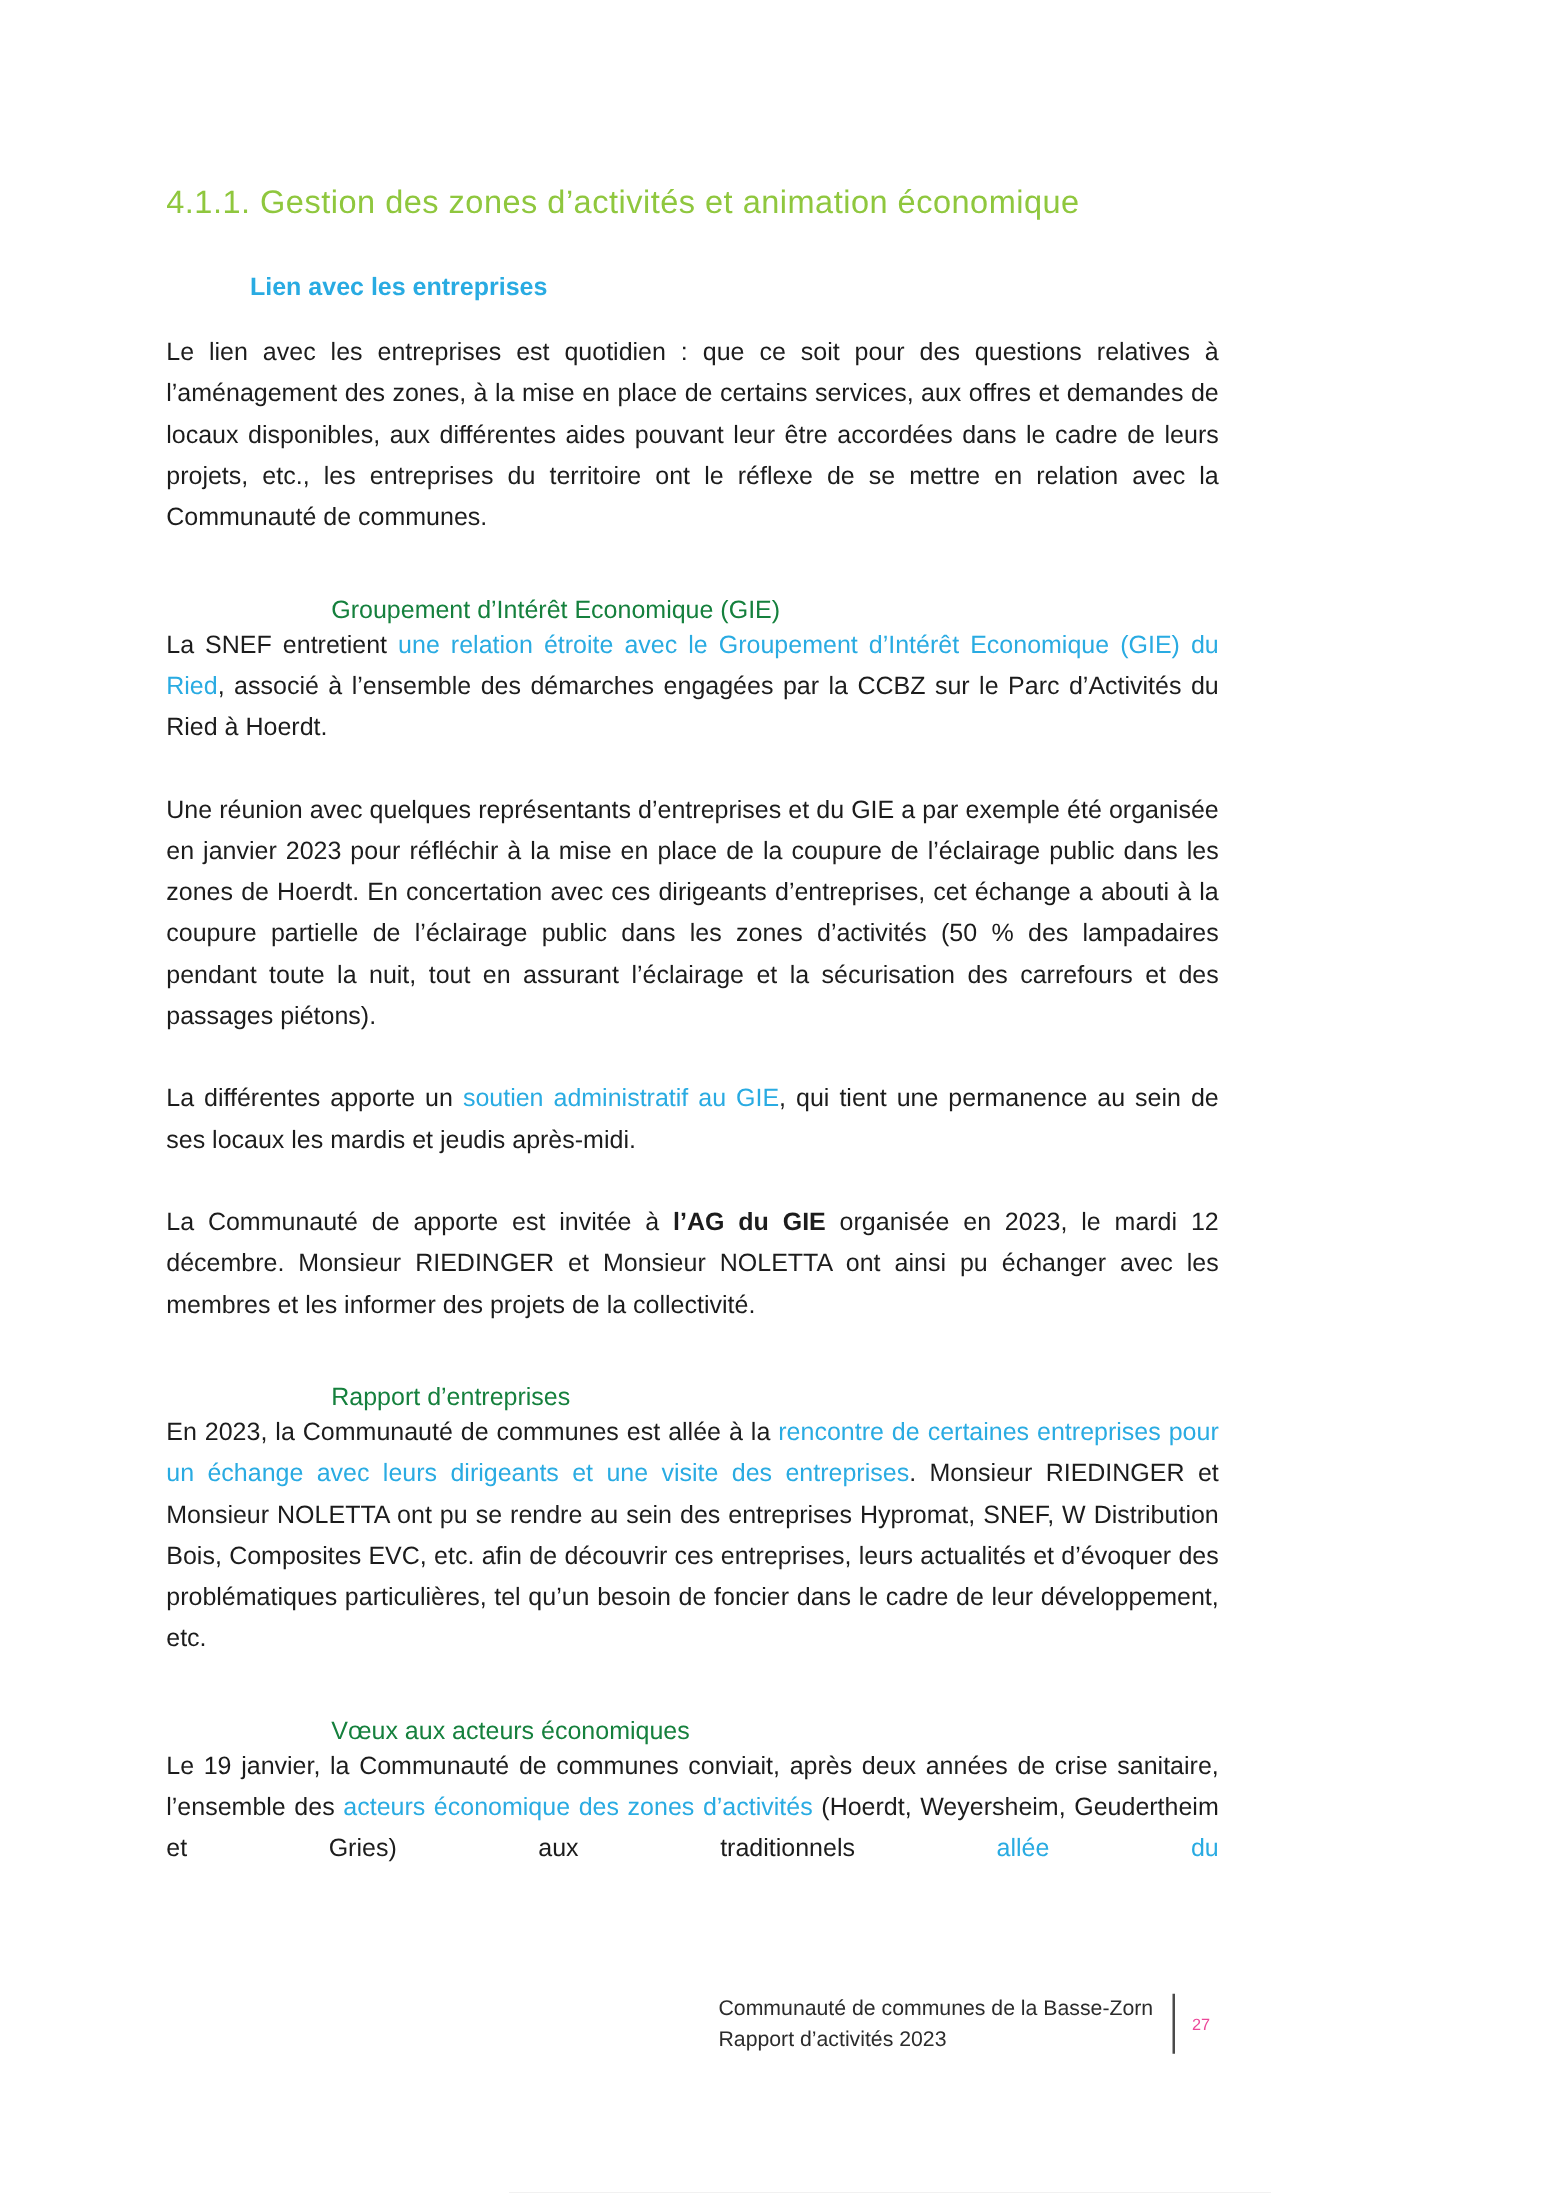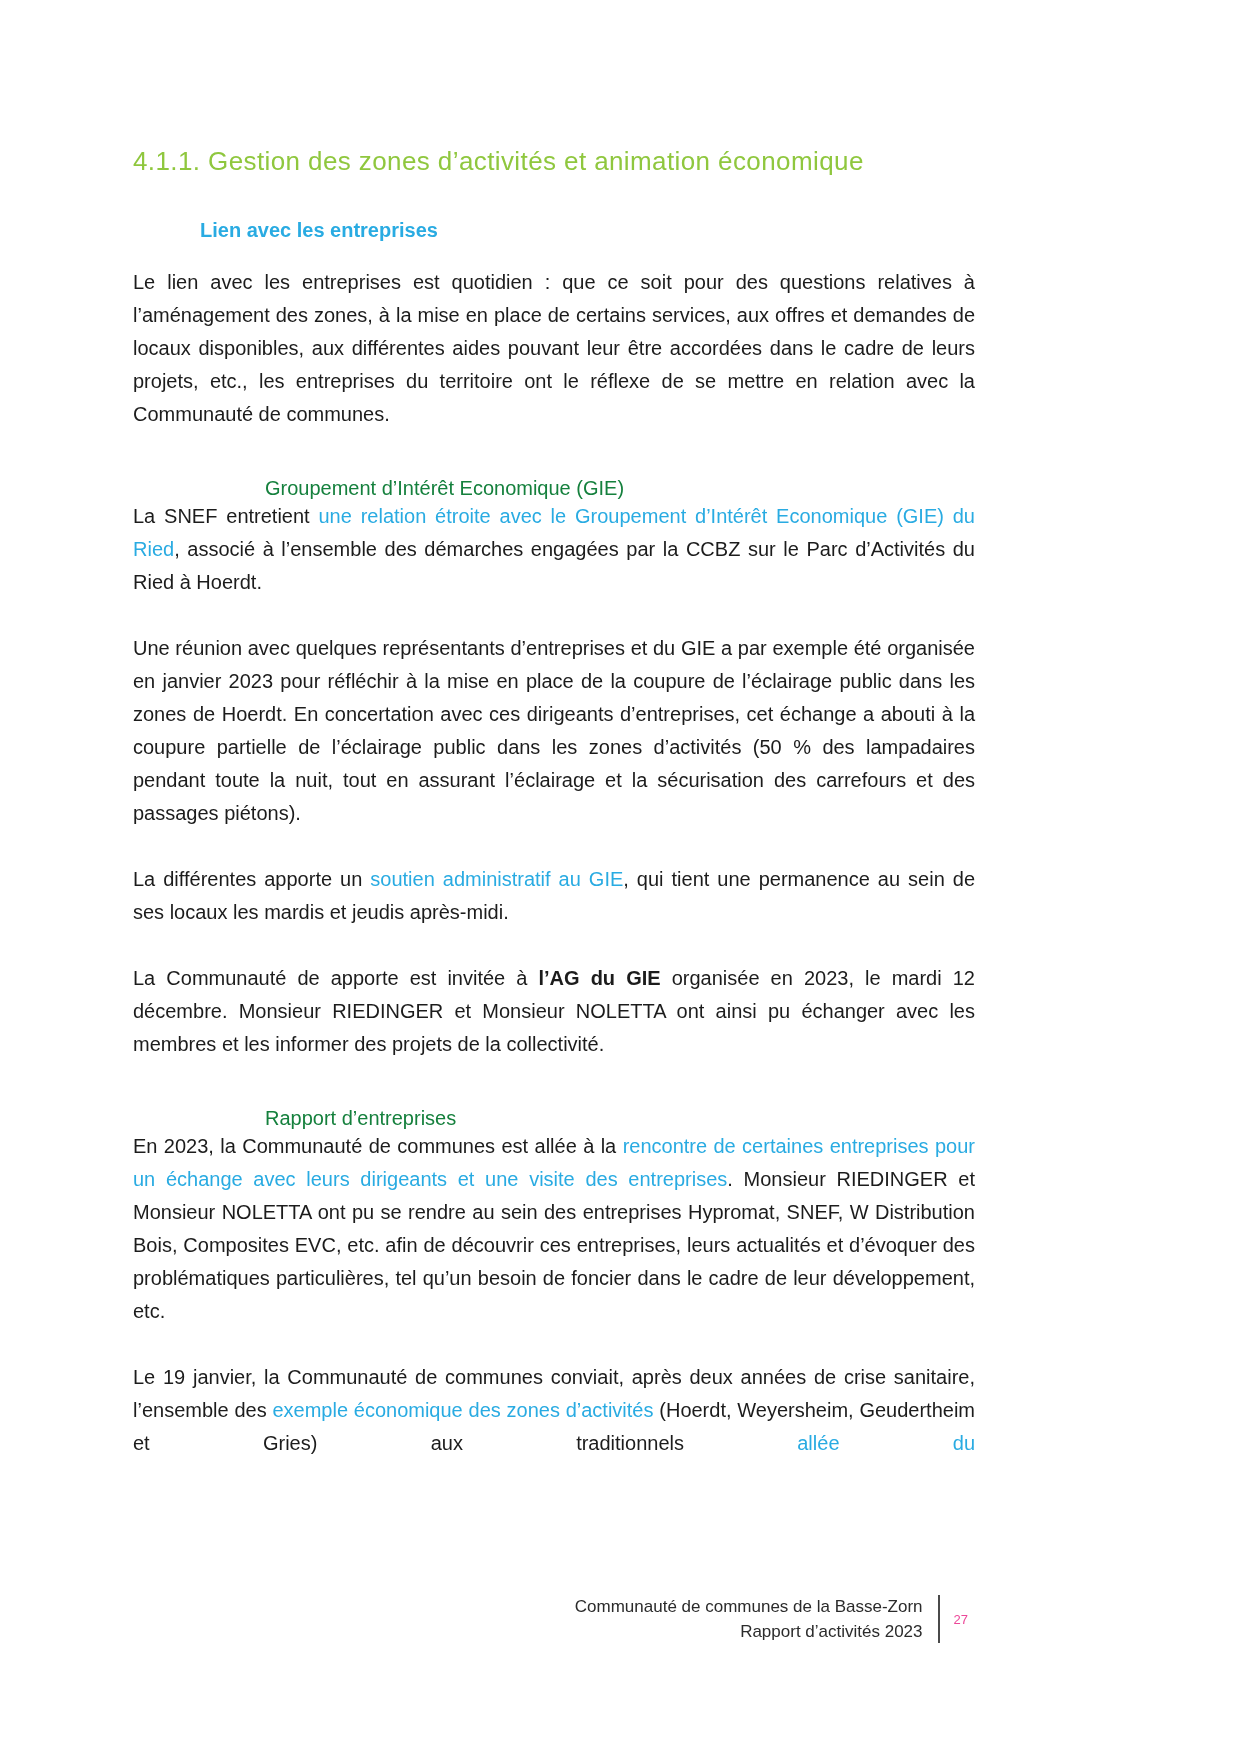--- a/index.html
+++ b/index.html
@@ -57,21 +57,21 @@
   .link { color: #29abe2; }
   .b { font-weight: 700; }
   .footer {
     position: absolute;
     top: 1594px;
     right: 272px;
     display: flex;
     align-items: center;
   }
   .footer-text {
-    text-align: right;
+    text-align: left;
     font-size: 17px;
     line-height: 25px;
     color: #2b2b2b;
     white-space: nowrap;
   }
   .footer-bar {
     width: 2px;
     height: 48px;
     background: #4a4a4a;
     margin: 0 14px 0 15px;
@@ -90,21 +90,22 @@
     <div id="content-blocks">
         <div class="sub-blue">Lien avec les entreprises</div>
         <p class="para"><span>Le lien avec les entreprises est quotidien : que ce soit pour des questions relatives à l’aménagement des zones, à la mise en place de certains services, aux offres et demandes de locaux disponibles, aux différentes aides pouvant leur être accordées dans le cadre de leurs projets, etc., les entreprises du territoire ont le réflexe de se mettre en relation avec la Communauté de communes.</span></p>
         <div class="sub-black">Groupement d’Intérêt Economique (GIE)</div>
         <p class="para"><span>La SNEF entretient </span><span class="link">une relation étroite avec le Groupement d’Intérêt Economique (GIE) du Ried</span><span>, associé à l’ensemble des démarches engagées par la CCBZ sur le Parc d’Activités du Ried à Hoerdt.</span></p>
         <p class="para"><span>Une réunion avec quelques représentants d’entreprises et du GIE a par exemple été organisée en janvier 2023 pour réfléchir à la mise en place de la coupure de l’éclairage public dans les zones de Hoerdt. En concertation avec ces dirigeants d’entreprises, cet échange a abouti à la coupure partielle de l’éclairage public dans les zones d’activités (50 % des lampadaires pendant toute la nuit, tout en assurant l’éclairage et la sécurisation des carrefours et des passages piétons).</span></p>
         <p class="para"><span>La différentes apporte un </span><span class="link">soutien administratif au GIE</span><span>, qui tient une permanence au sein de ses locaux les mardis et jeudis après-midi.</span></p>
         <p class="para"><span>La Communauté de apporte est invitée à </span><span class="b">l’AG du GIE</span><span> organisée en 2023, le mardi 12 décembre. Monsieur RIEDINGER et Monsieur NOLETTA ont ainsi pu échanger avec les membres et les informer des projets de la collectivité.</span></p>
         <div class="sub-black">Rapport d’entreprises</div>
         <p class="para"><span>En 2023, la Communauté de communes est allée à la </span><span class="link">rencontre de certaines entreprises pour un échange avec leurs dirigeants et une visite des entreprises</span><span>. Monsieur RIEDINGER et Monsieur NOLETTA ont pu se rendre au sein des entreprises Hypromat, SNEF, W Distribution Bois, Composites EVC, etc. afin de découvrir ces entreprises, leurs actualités et d’évoquer des problématiques particulières, tel qu’un besoin de foncier dans le cadre de leur développement, etc.</span></p>
-        <p class="para justify-last"><span>Le 19 janvier, la Communauté de communes conviait, après deux années de crise sanitaire, l’ensemble des </span><span class="link">exemple économique des zones d’activités</span><span> (Hoerdt, Weyersheim, Geudertheim et Gries) aux traditionnels </span><span class="link">allée du</span></p>
+        <div class="sub-black">Vœux aux acteurs économiques</div>
+        <p class="para justify-last"><span>Le 19 janvier, la Communauté de communes conviait, après deux années de crise sanitaire, l’ensemble des </span><span class="link">acteurs économique des zones d’activités</span><span> (Hoerdt, Weyersheim, Geudertheim et Gries) aux traditionnels </span><span class="link">allée du</span></p>
       </div>
   </div>
 
   <div class="footer">
     <div class="footer-text">
       <div>Communauté de communes de la Basse-Zorn</div>
       <div>Rapport d’activités 2023</div>
     </div>
     <div class="footer-bar"></div>
     <div class="footer-page">27</div>

